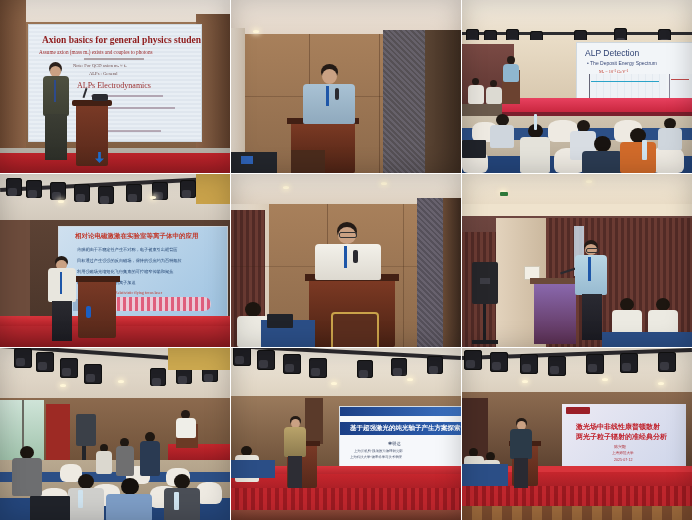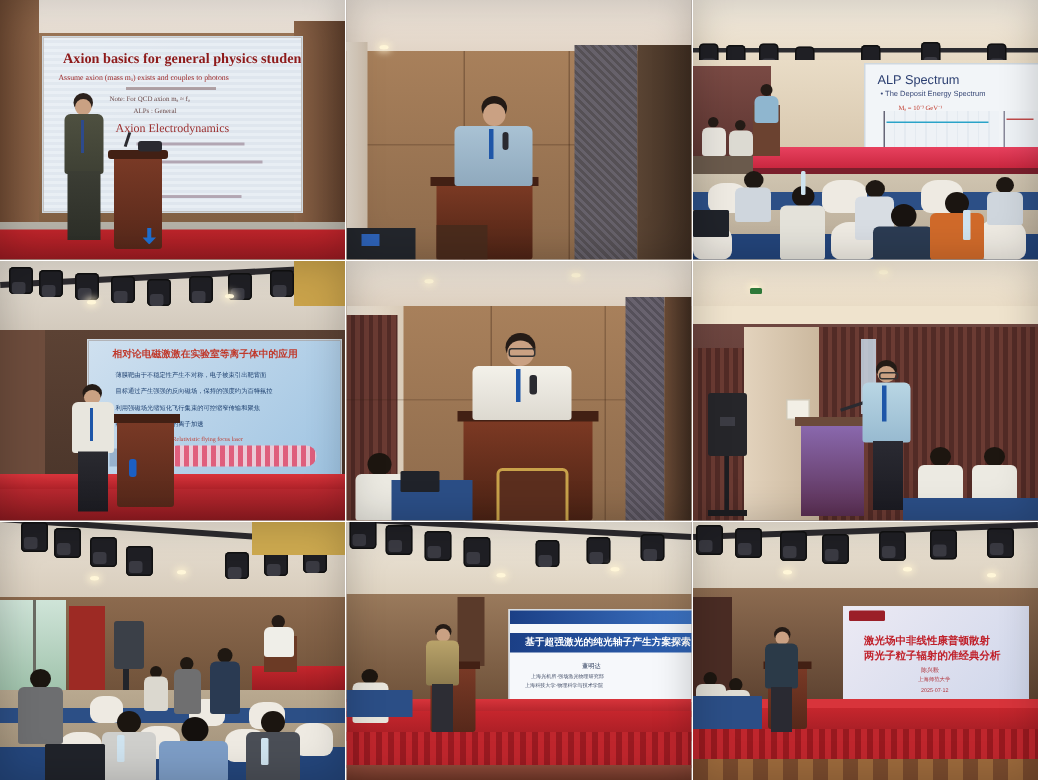--- a/index.html
+++ b/index.html
@@ -56,21 +56,21 @@
 
     <div class="layer" style="left:196px;top:14px;width:34px;height:140px;background:linear-gradient(90deg,#8a6347,#5e3f2c)"></div>
 
     <div class="layer screen" style="left:28px;top:24px;width:172px;height:116px;background:repeating-linear-gradient(180deg,#e8eef4 0px,#e8eef4 2px,#dfe6ee 2px,#dfe6ee 4px)">
       <div class="sheen"></div>
       <div class="slidetxt" style="left:13px;top:10px;font-size:9.5px;font-weight:bold;">Axion basics for general physics students</div>
       <div class="slidetxt" style="left:10px;top:24px;font-size:5.2px;color:#9e2a2a;">Assume axion (mass mₐ) exists and couples to photons</div>
       <div class="smallline" style="left:55px;top:33px;width:60px;height:2px;background:rgba(110,70,70,.45)"></div>
       <div class="slidetxt" style="left:44px;top:38px;font-size:4.6px;color:#6a4a4a;">Note: For QCD axion  mₐ ≈ fₐ</div>
       <div class="slidetxt" style="left:60px;top:46px;font-size:4.6px;color:#6a4a4a;">ALPs : General</div>
-      <div class="slidetxt" style="left:48px;top:56px;font-size:8px;color:#9b3030;">Axion Electrodynamics</div>
+      <div class="slidetxt" style="left:48px;top:56px;font-size:8px;color:#9b3030;">ALPs Electrodynamics</div>
       <div class="smallline" style="left:62px;top:70px;width:72px;height:2px;background:rgba(110,70,90,.4)"></div>
       <div class="smallline" style="left:62px;top:82px;width:84px;height:2px;background:rgba(110,70,90,.4)"></div>
       <div class="smallline" style="left:70px;top:105px;width:62px;height:2px;background:rgba(110,70,90,.4)"></div>
     </div>
 
     <div class="layer stage" style="left:0;bottom:0;width:100%;height:24px"></div>
     <div class="layer" style="left:0;bottom:20px;width:100%;height:5px;background:#b4b0a6"></div>
 
     <div class="layer podium" style="left:76px;top:104px;width:32px;height:62px"></div>
     <div class="layer podiumtop" style="left:72px;top:100px;width:40px;height:6px;border-radius:2px"></div>
@@ -133,21 +133,21 @@
     <div class="spot" style="left:44px;top:29px"></div>
     <div class="spot" style="left:68px;top:31px"></div>
     <div class="spot" style="left:112px;top:30px"></div>
     <div class="spot" style="left:152px;top:28px"></div>
     <div class="spot" style="left:196px;top:29px"></div>
     <div class="layer" style="left:0;top:40px;width:230px;height:58px;background:linear-gradient(180deg,#e9dcc6,#d9c9b0)"></div>
 
     <div class="layer" style="left:0;top:44px;width:52px;height:60px;background:linear-gradient(180deg,#7a4a44,#5e3632)"></div>
 
     <div class="layer screen" style="left:114px;top:42px;width:116px;height:76px;background:#f2f5f8">
-      <div class="slidetxt" style="left:8px;top:5px;font-size:8.5px;color:#2b3e70;font-family:'Liberation Sans',sans-serif;">ALP Spectrum</div>
+      <div class="slidetxt" style="left:8px;top:5px;font-size:8.5px;color:#2b3e70;font-family:'Liberation Sans',sans-serif;">ALP Detection</div>
       <div class="slidetxt" style="left:10px;top:17px;font-size:5px;color:#3a4a78;font-family:'Liberation Sans',sans-serif;">• The Deposit Energy Spectrum</div>
       <div class="slidetxt" style="left:22px;top:25px;font-size:4.4px;color:#c0392b;">Mₐ = 10⁻³ GeV⁻¹</div>
 
       <div class="layer" style="left:12px;top:31px;width:76px;height:40px;background:repeating-linear-gradient(90deg,#eef2f6 0 6px,#e4eaf0 6px 7px),repeating-linear-gradient(180deg,#eef2f6 0 5px,#e4eaf0 5px 6px);border-left:1px solid #667;border-bottom:1px solid #667"></div>
       <div class="layer" style="left:14px;top:38px;width:68px;height:1.4px;background:#2aa3c8"></div>
       <div class="layer" style="left:14px;top:62px;width:66px;height:1.4px;background:#c04a4a"></div>
       <div class="layer" style="left:92px;top:31px;width:22px;height:40px;background:#eef2f6;border-left:1px solid #889"></div>
       <div class="layer" style="left:94px;top:36px;width:18px;height:1px;background:#c04a4a"></div>
     </div>
 

